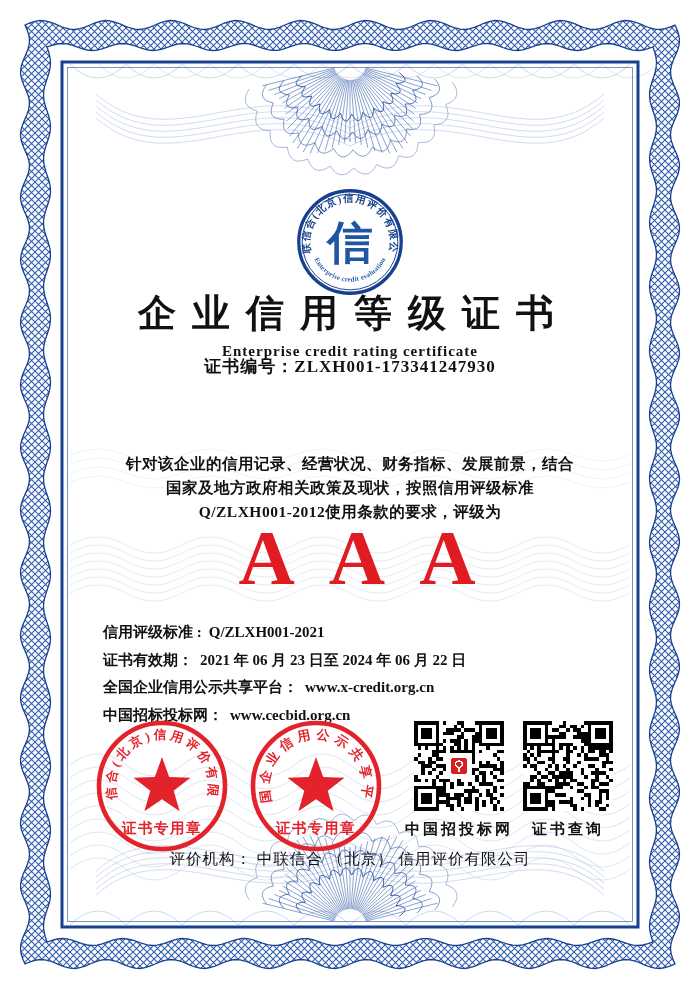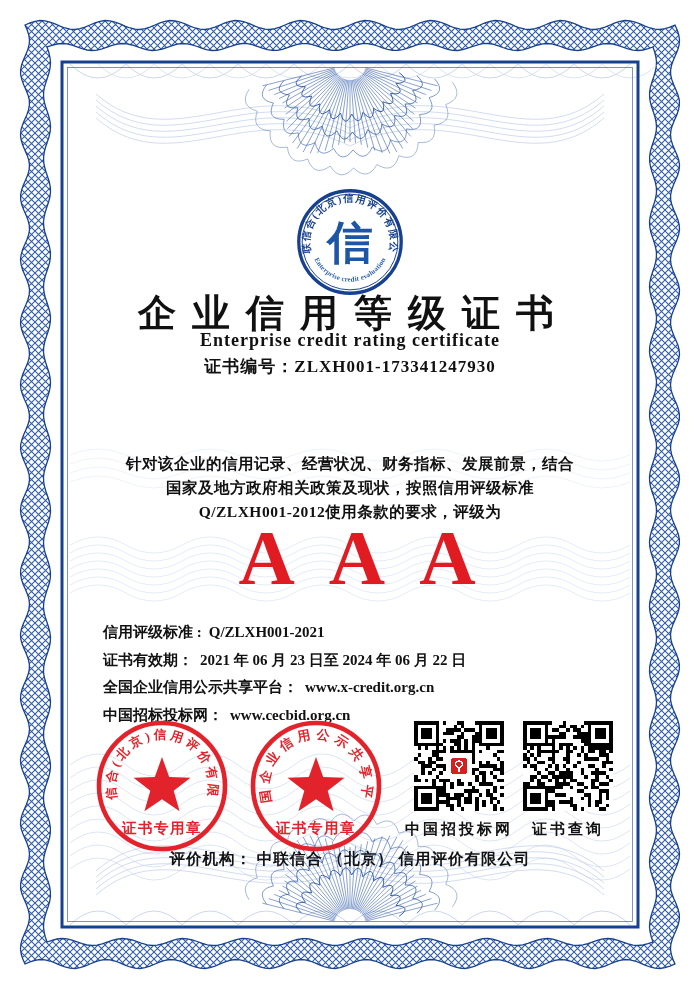--- a/index.html
+++ b/index.html
@@ -5,22 +5,22 @@
   html,body{margin:0;padding:0;background:#fff;}
   .cert{position:relative;width:700px;height:989px;background:#fff;overflow:hidden;
         font-family:"Liberation Serif","DejaVu Serif",serif;color:#111;}
   #deco{position:absolute;left:0;top:0;width:700px;height:989px;z-index:0;}
   .content{position:absolute;left:0;top:0;width:700px;height:989px;z-index:1;}
 
   .logo{position:absolute;left:292px;top:184px;width:116px;height:116px;}
 
   .title{position:absolute;left:0;top:288px;width:700px;text-align:center;
          font-size:38px;font-weight:bold;letter-spacing:16px;padding-left:8px;box-sizing:border-box;white-space:nowrap;}
-  .subtitle{position:absolute;left:0;top:330px;width:700px;text-align:center;
-         font-size:18px;font-weight:bold;letter-spacing:1px;}
+  .subtitle{position:absolute;left:0;top:343px;width:700px;text-align:center;
+         font-size:15px;font-weight:bold;letter-spacing:1px;}
   .certno{position:absolute;left:0;top:355px;width:700px;text-align:center;
          font-size:17px;font-weight:bold;letter-spacing:1px;}
   .company{position:absolute;left:0;top:388px;width:700px;text-align:center;
          font-size:37px;font-weight:bold;letter-spacing:5px;padding-left:5px;box-sizing:border-box;white-space:nowrap;}
   .statement{position:absolute;left:0;top:452px;width:700px;text-align:center;
          font-size:15.5px;font-weight:bold;line-height:24px;letter-spacing:.5px;}
   .rating{position:absolute;left:0;top:518px;width:700px;text-align:center;
          font-size:78px;font-weight:bold;letter-spacing:34px;padding-left:48px;box-sizing:border-box;
          line-height:80px;}
   .details{position:absolute;left:103px;top:619px;font-size:15px;font-weight:bold;line-height:27.5px;white-space:nowrap;}
@@ -29,21 +29,21 @@
   .seal1{left:92px;top:714px;}
   .seal2{left:246px;top:714px;}
   .qr{position:absolute;width:90px;height:90px;}
   .qr1{left:414px;top:721px;}
   .qr2{left:523px;top:721px;}
   .qrlabel{position:absolute;top:820px;width:140px;text-align:center;
          font-size:15px;font-weight:bold;letter-spacing:3px;}
   .qrlabel1{left:389px;}
   .qrlabel2{left:498px;}
   .footer{position:absolute;left:0;top:849px;width:700px;text-align:center;
-         font-size:15.5px;font-weight:bold;letter-spacing:1px;}
+         font-size:15.5px;font-weight:normal;letter-spacing:1px;}
 </style>
 </head>
 <body>
 
 <div class="cert">
 
   <svg id="deco" xmlns="http://www.w3.org/2000/svg" width="700" height="989">
       <defs>
         <pattern id="hatch" width="7" height="7" patternUnits="userSpaceOnUse">
           <path d="M0,0 L7,7 M7,0 L0,7" stroke="#2f5cab" stroke-width="1.1" fill="none"></path>

